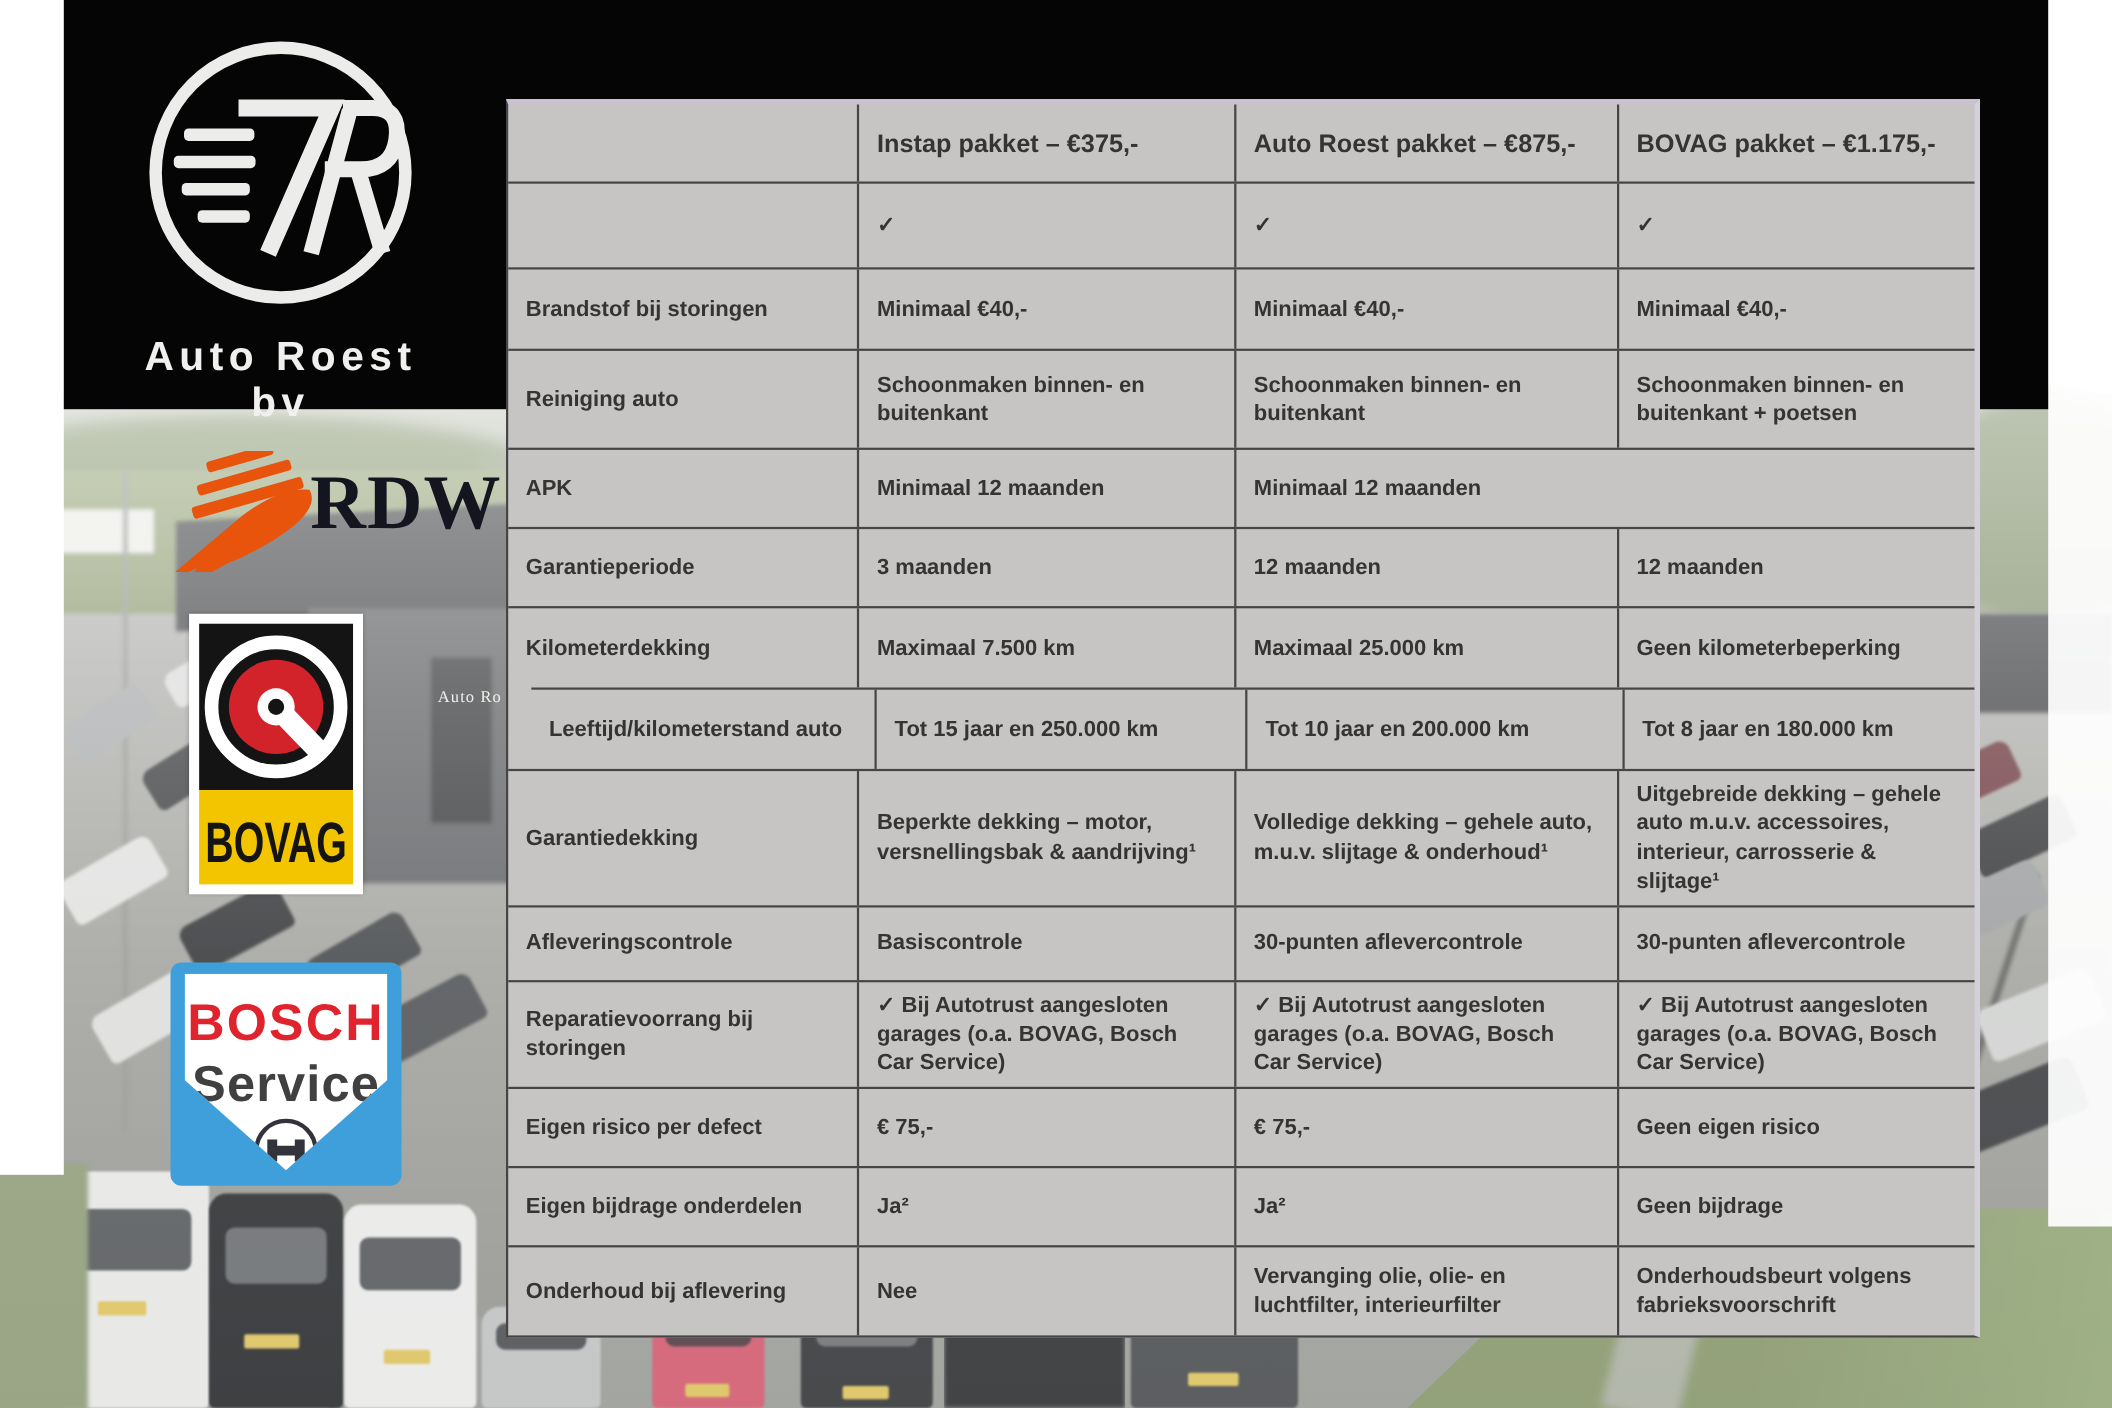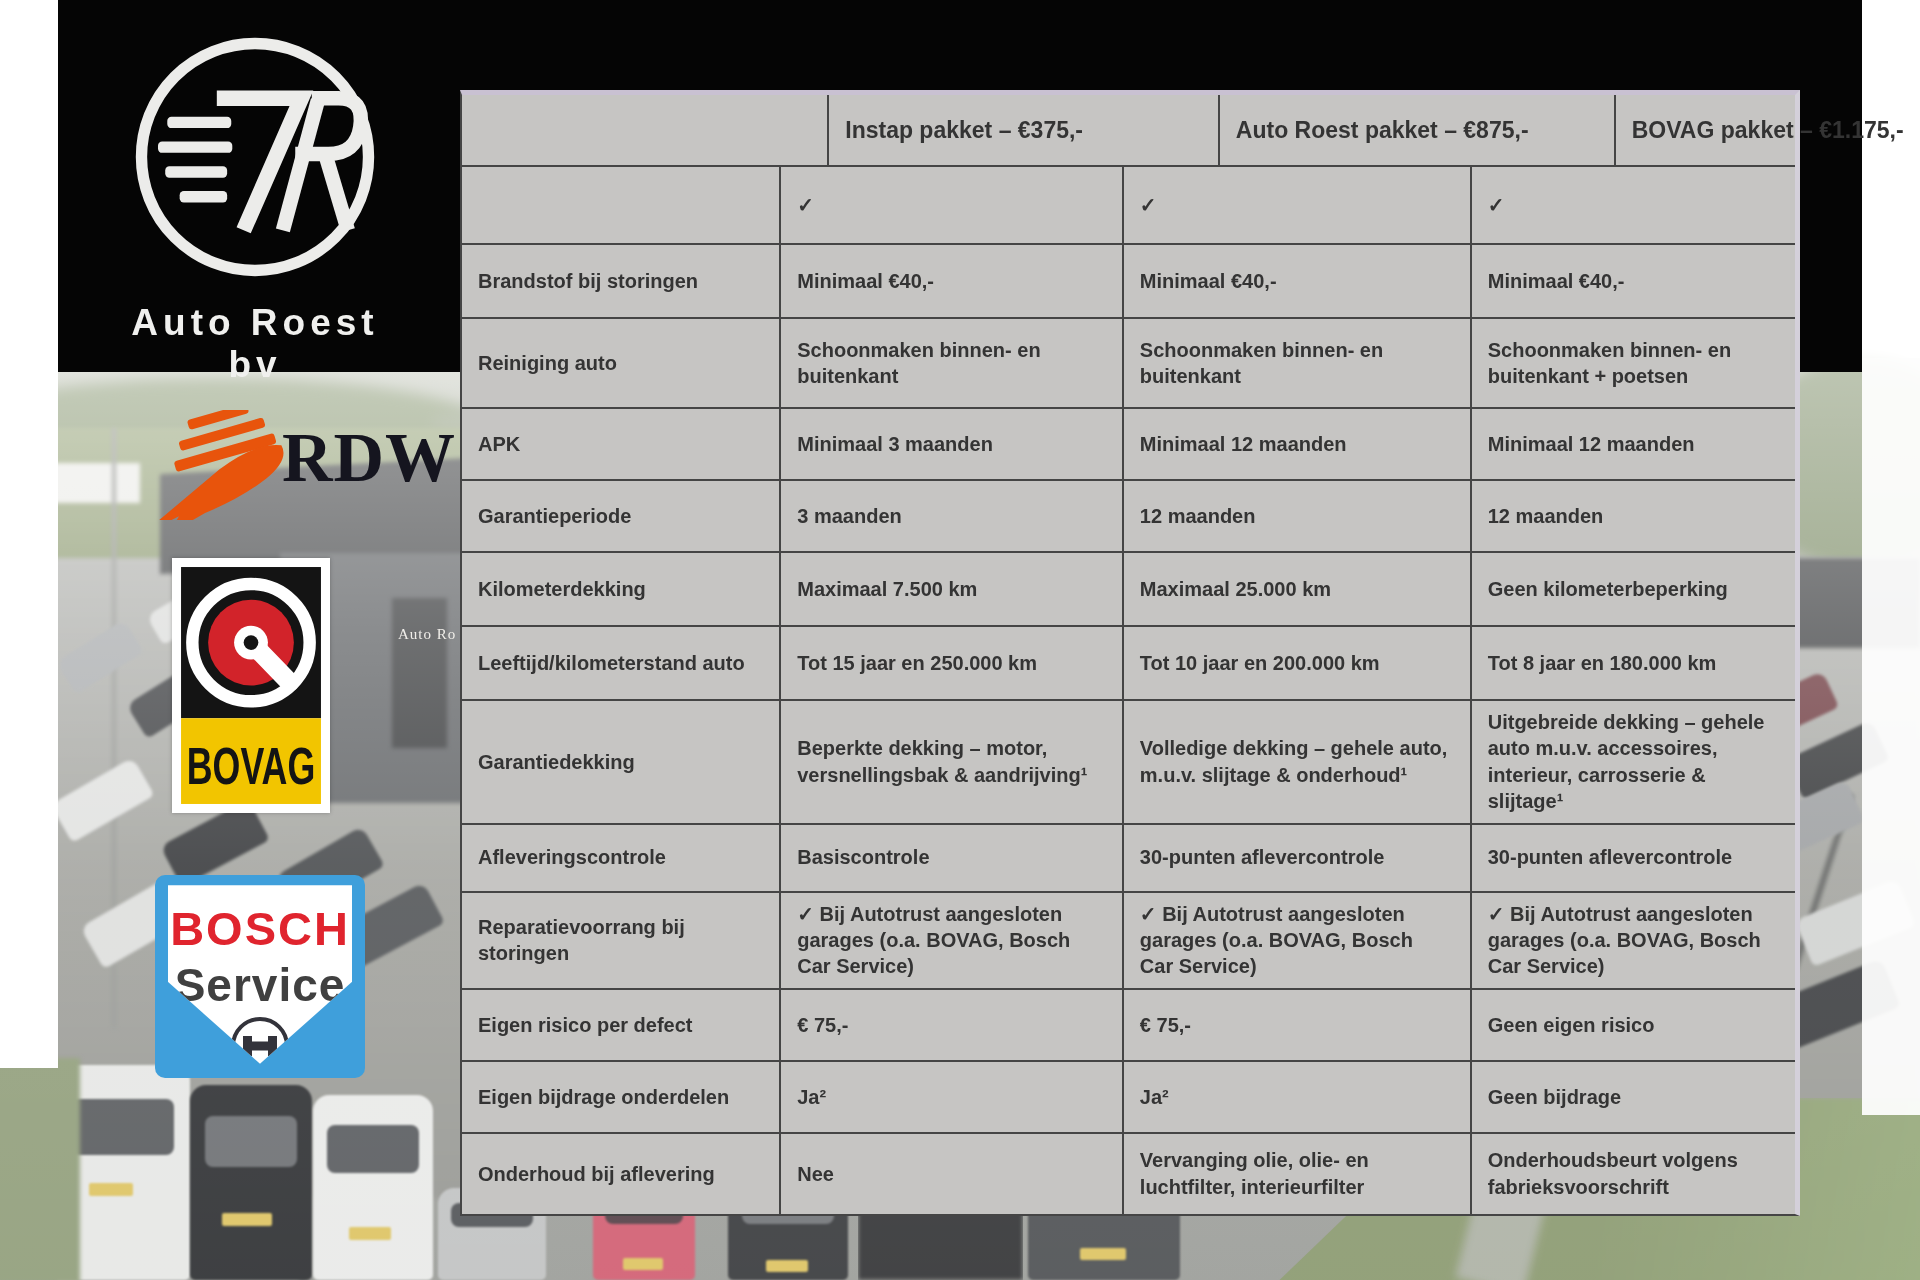--- a/index.html
+++ b/index.html
@@ -54,28 +54,28 @@
   
   .tbl{position:absolute;left:460px;top:90px;width:1340px;z-index:5;background:#c6c5c3;
        border-top:5px solid #c9c1d2;border-left:2px solid #454545;border-right:5px solid #d4d0da;
        border-bottom:2px solid #454545;box-sizing:border-box;color:#343434;}
   .tr{display:grid;grid-template-columns:23.8% 25.7% 26.1% 24.4%;}
   .tr + .tr{border-top:2px solid #454545;}
   .td{display:flex;align-items:center;padding:8px 18px 8px 16px;font-weight:700;font-size:20px;
       line-height:1.32;box-sizing:border-box;}
   .td + .td{border-left:2px solid #454545;}
   .tr.head .td{font-size:23px;}
-  .tr:nth-child(1){min-height:70px;gap:48px;}
+  .tr:nth-child(1){min-height:70px;}
   .tr:nth-child(2){min-height:76px;}
   .tr:nth-child(3){min-height:72px;}
   .tr:nth-child(4){min-height:88px;}
   .tr:nth-child(5){min-height:70px;}
   .tr:nth-child(6){min-height:70px;}
   .tr:nth-child(7){min-height:72px;}
-  .tr:nth-child(8){min-height:72px;}
+  .tr:nth-child(8){min-height:72px;margin-left:21px;}
   .tr:nth-child(9){min-height:90px;}
   .tr:nth-child(10){min-height:66px;}
   .tr:nth-child(11){min-height:94px;}
   .tr:nth-child(12){min-height:70px;}
   .tr:nth-child(13){min-height:70px;}
   .tr:nth-child(14){min-height:80px;}
 </style>
 </head>
 <body>
 
@@ -225,21 +225,20 @@
       <div class="td">Minimaal €40,-</div>
     </div>
     <div class="tr">
       <div class="td lab">Reiniging auto</div>
       <div class="td">Schoonmaken binnen- en buitenkant</div>
       <div class="td">Schoonmaken binnen- en buitenkant</div>
       <div class="td">Schoonmaken binnen- en buitenkant + poetsen</div>
     </div>
     <div class="tr">
       <div class="td lab">APK</div>
-      <div class="td">Minimaal 3 maanden</div>
       <div class="td">Minimaal 12 maanden</div>
       <div class="td">Minimaal 12 maanden</div>
     </div>
     <div class="tr">
       <div class="td lab">Garantieperiode</div>
       <div class="td">3 maanden</div>
       <div class="td">12 maanden</div>
       <div class="td">12 maanden</div>
     </div>
     <div class="tr">

